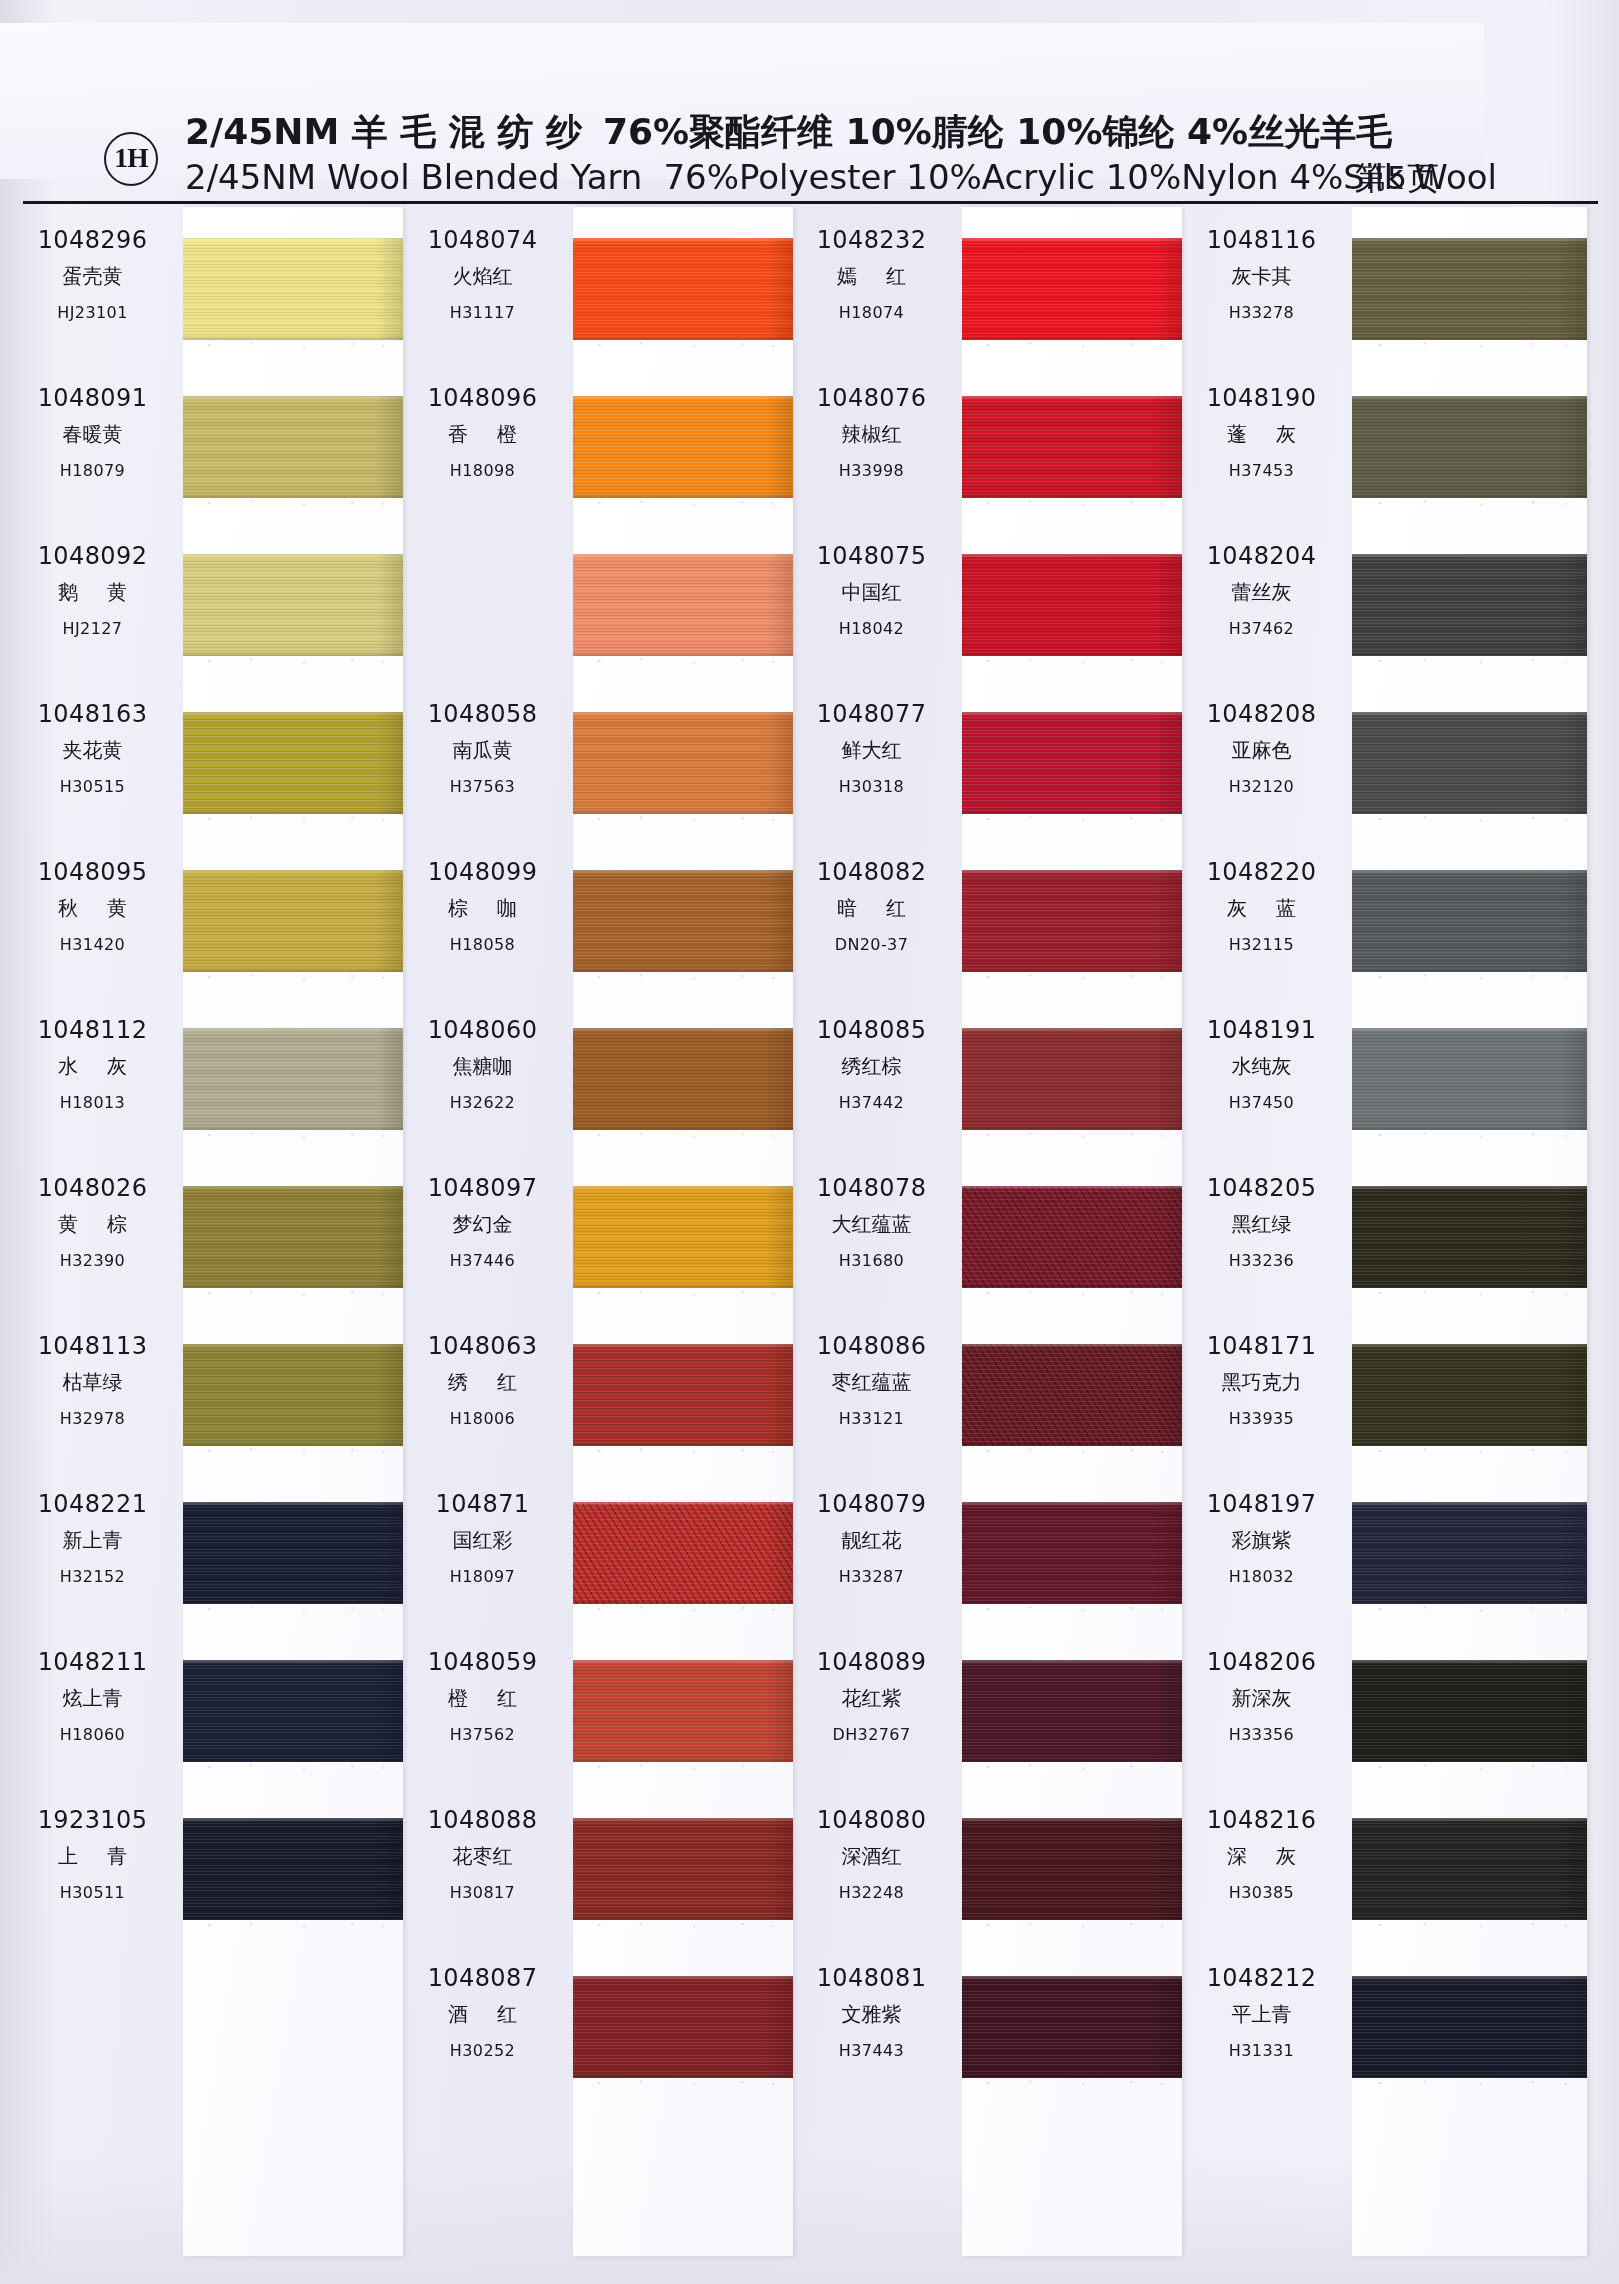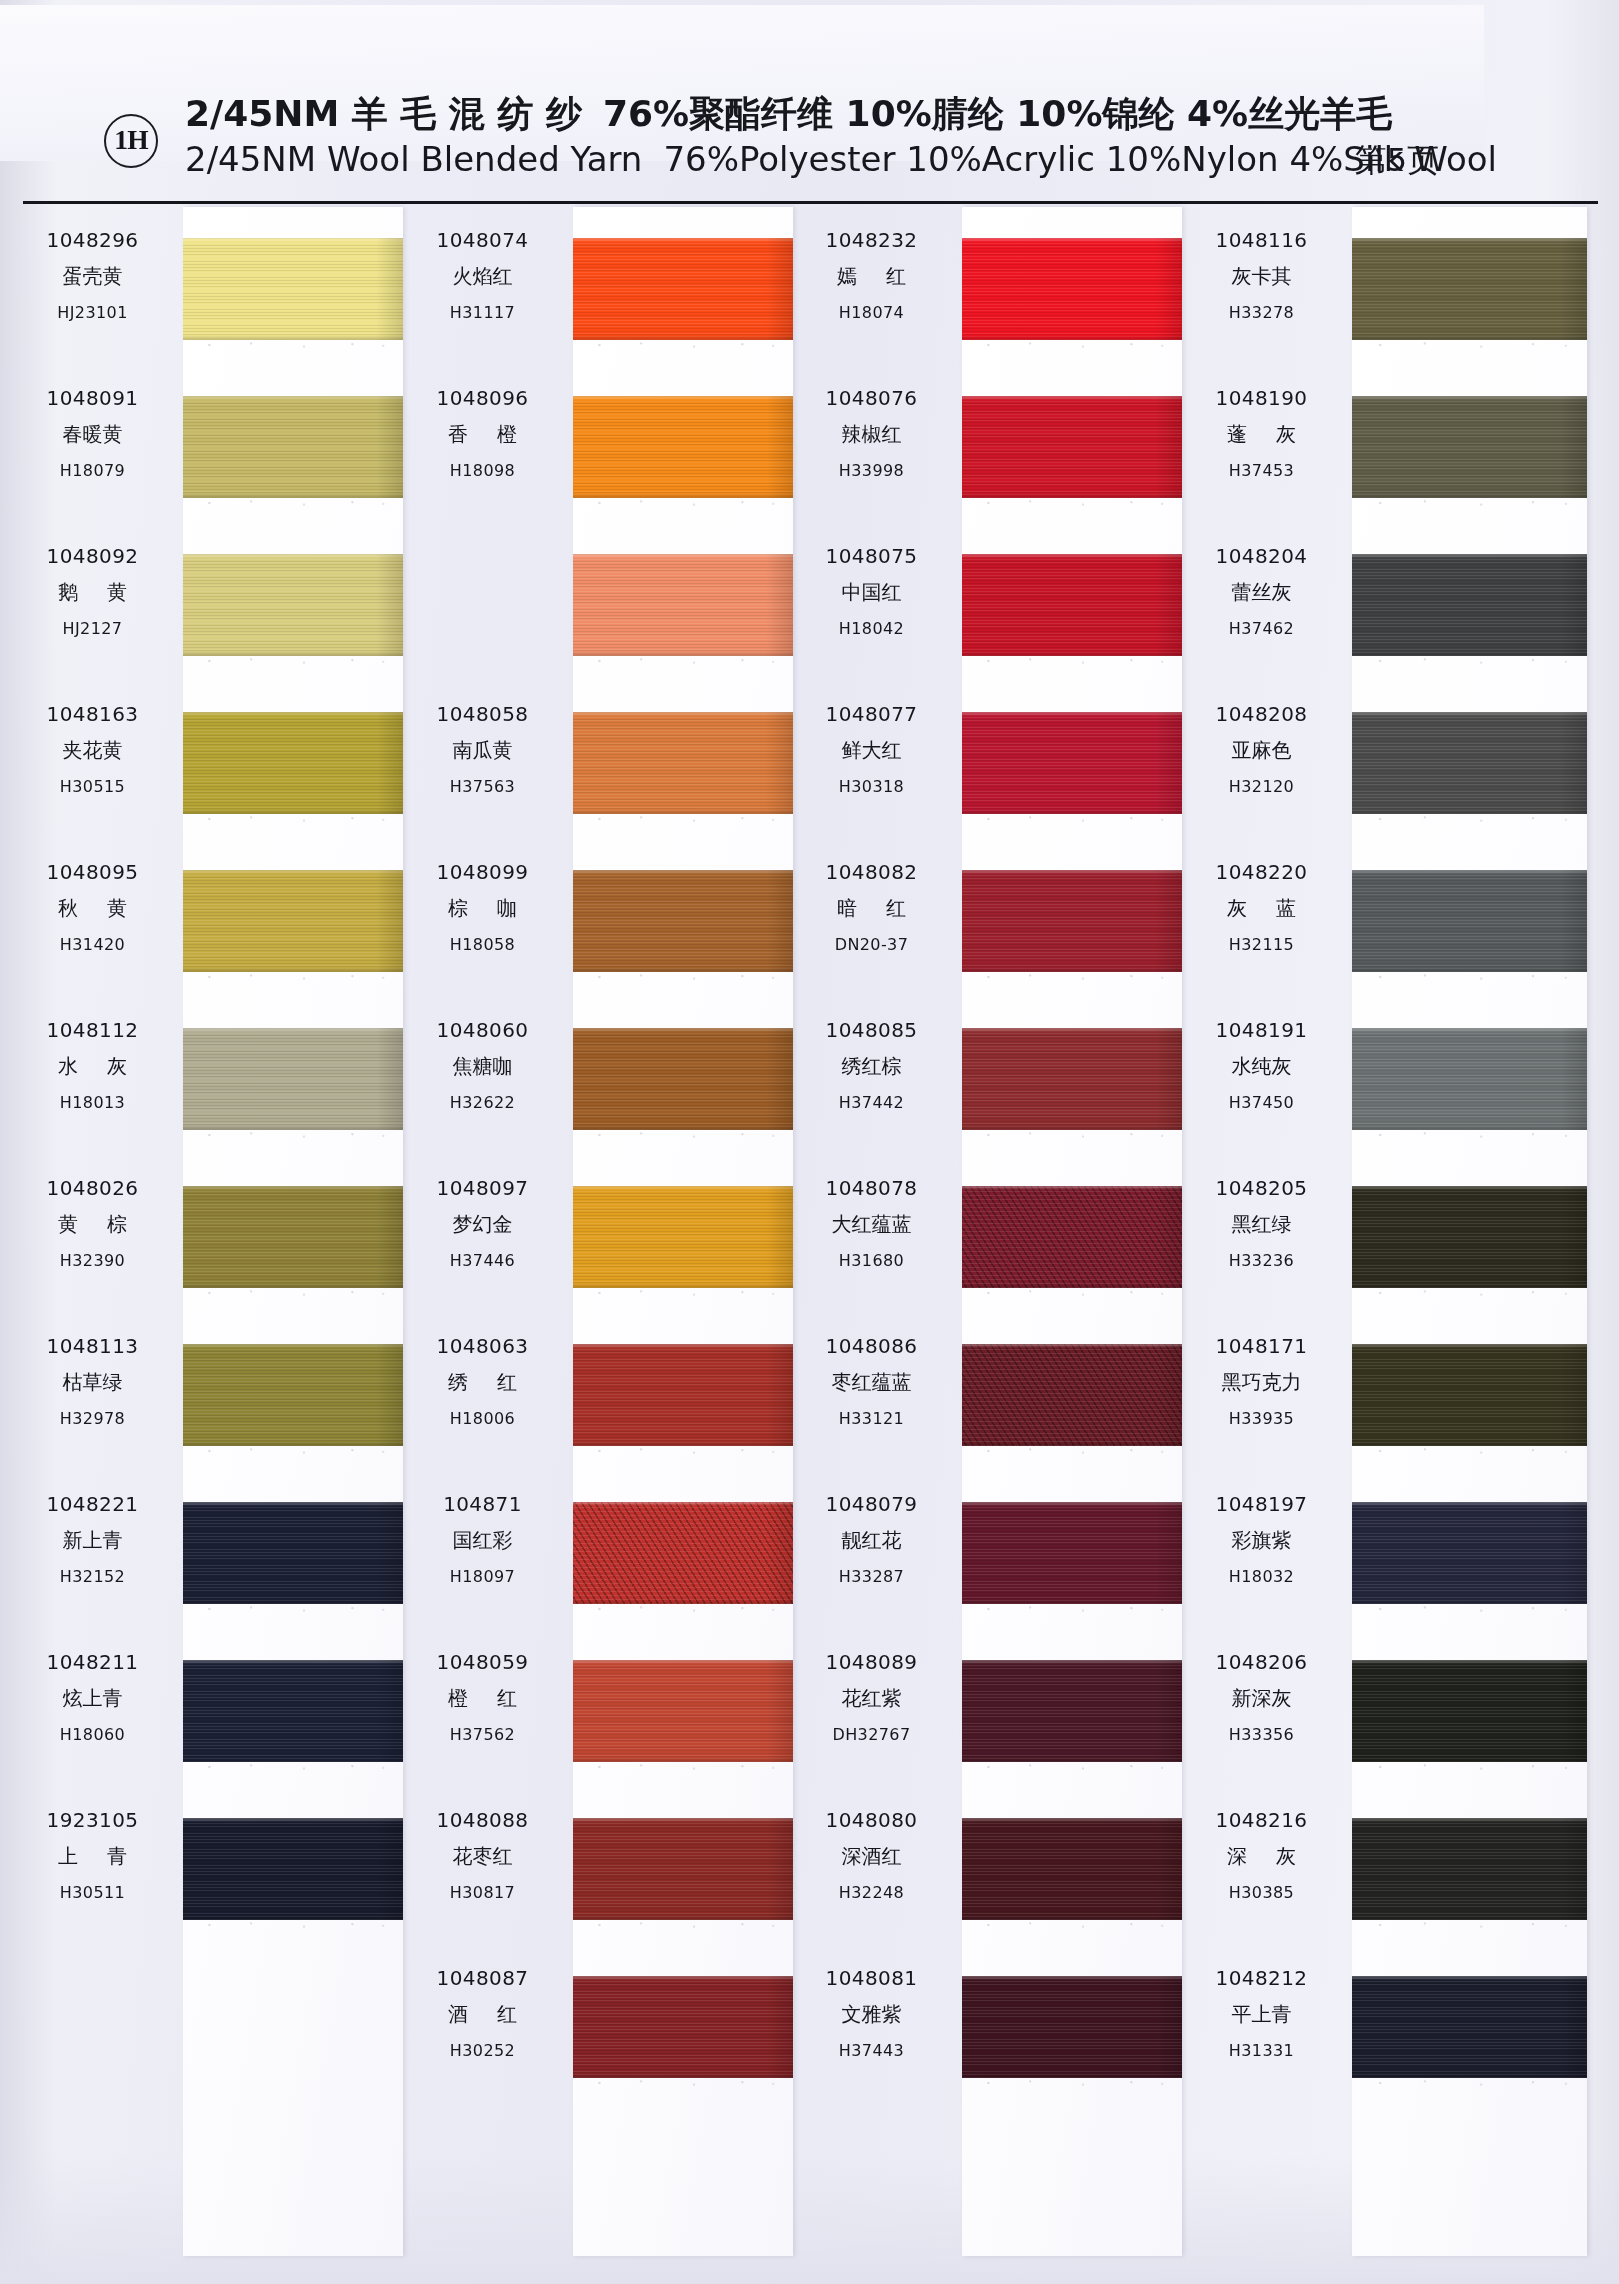--- a/index.html
+++ b/index.html
@@ -39,21 +39,21 @@
   }
   .paper-shade-bottom {
     position: absolute;
     left: 0; bottom: 0; width: 1620px; height: 130px;
     background: linear-gradient(0deg, #e2e2ee 0%, rgba(238,238,247,0) 100%);
   }
 
   
   .header {
     position: absolute;
-    left: 0; top: 5px;
+    left: 0; top: 23px;
     width: 1484px; height: 156px;
     background: linear-gradient(178deg, #fbfbfe 0%, #f4f4fb 55%, #eeeef8 100%);
   }
   .header-rule {
     position: absolute;
     left: 23px; top: 201px;
     width: 1575px; height: 3.2px;
     background: #15151c;
   }
   .logo-badge {
@@ -145,21 +145,21 @@
   .labels {
     position: absolute;
     left: 0;
     top: 14.6px;
     width: 159px;
     text-align: center;
     color: #16161c;
     font-family: "DejaVu Sans", "Liberation Sans", sans-serif;
   }
   .lbl-code {
-    font-size: 20px;
+    font-size: 24px;
     line-height: 36px;
     letter-spacing: 0.4px;
     white-space: nowrap;
   }
   .lbl-name {
     font-size: 20px;
     line-height: 37px;
     white-space: nowrap;
   }
   .lbl-name.wide { letter-spacing: 11.3px; padding-left: 11.3px; }

